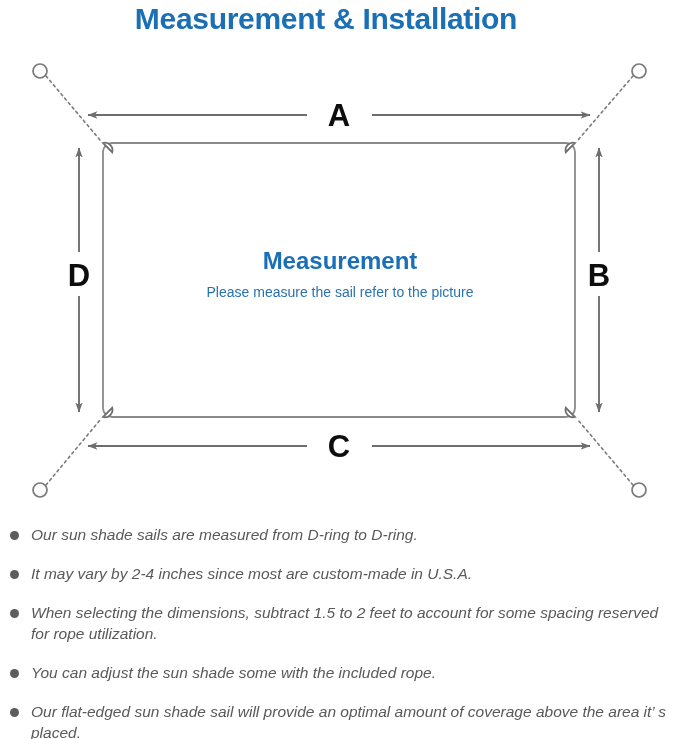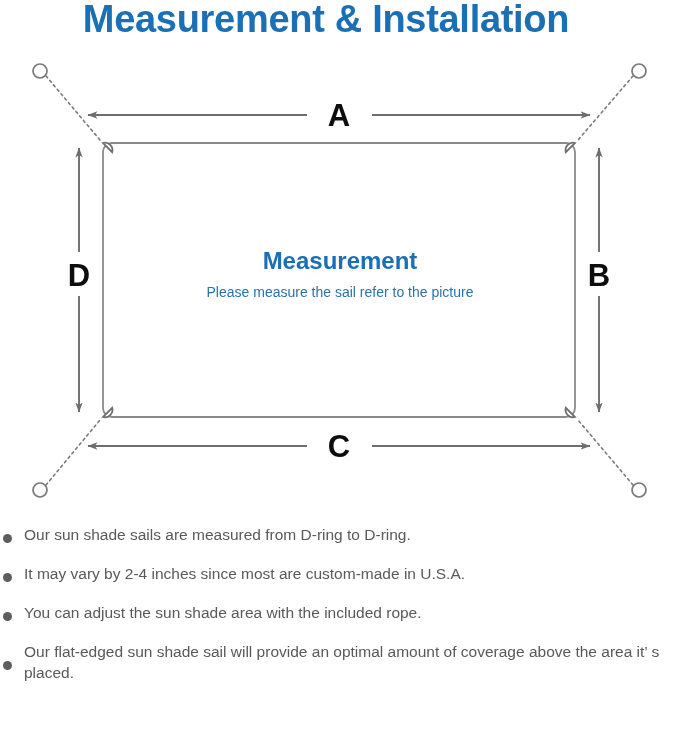--- a/index.html
+++ b/index.html
@@ -16,21 +16,21 @@
   }
 
   
   #page-title {
     position: absolute;
     top: 0px;
     left: 0;
     width: 652px;
     text-align: center;
     font-family: "Liberation Sans", sans-serif;
-    font-size: 38px;
+    font-size: 30px;
     font-weight: bold;
     color: #1a6fb5;
     letter-spacing: -0.3px;
     line-height: 38px;
     white-space: nowrap;
   }
 
   
   #diagram {
     position: absolute;
@@ -64,24 +64,25 @@
 
   
   #notes {
     position: absolute;
     top: 524px;
     left: 0;
     width: 679px;
   }
   .note-row {
     display: flex;
-    align-items: center;
+    align-items: flex-start;
     margin-bottom: 18px;
-    padding-left: 3px;
+    padding-left: 10px;
     padding-right: 6px;
+    font-style: italic;
   }
   .note-bullet {
     width: 9px;
     height: 9px;
     border-radius: 50%;
     background: #5d5d5d;
     flex: 0 0 auto;
     margin-top: 7px;
     margin-right: 12px;
   }
@@ -165,19 +166,23 @@
   <div class="note-row">
     <span class="note-bullet"></span>
     <span class="note-text">Our sun shade sails are measured from D-ring to D-ring.</span>
   </div>
   <div class="note-row">
     <span class="note-bullet"></span>
     <span class="note-text">It may vary by 2-4 inches since most are custom-made in U.S.A.</span>
   </div>
   <div class="note-row">
     <span class="note-bullet"></span>
-    <span class="note-text">You can adjust the sun shade area with the included rope.</span>
+    <span class="note-text">When selecting the dimensions, subtract 1.5 to 2 feet to account for some spacing reserved for rope utilization.</span>
+  </div>
+  <div class="note-row">
+    <span class="note-bullet"></span>
+    <span class="note-text">You can adjust the sun shade some with the included rope.</span>
   </div>
   <div class="note-row">
     <span class="note-bullet"></span>
     <span class="note-text">Our flat-edged sun shade sail will provide an optimal amount of coverage above the area it’  s placed.</span>
   </div>
 </div>
 
 </body></html>

